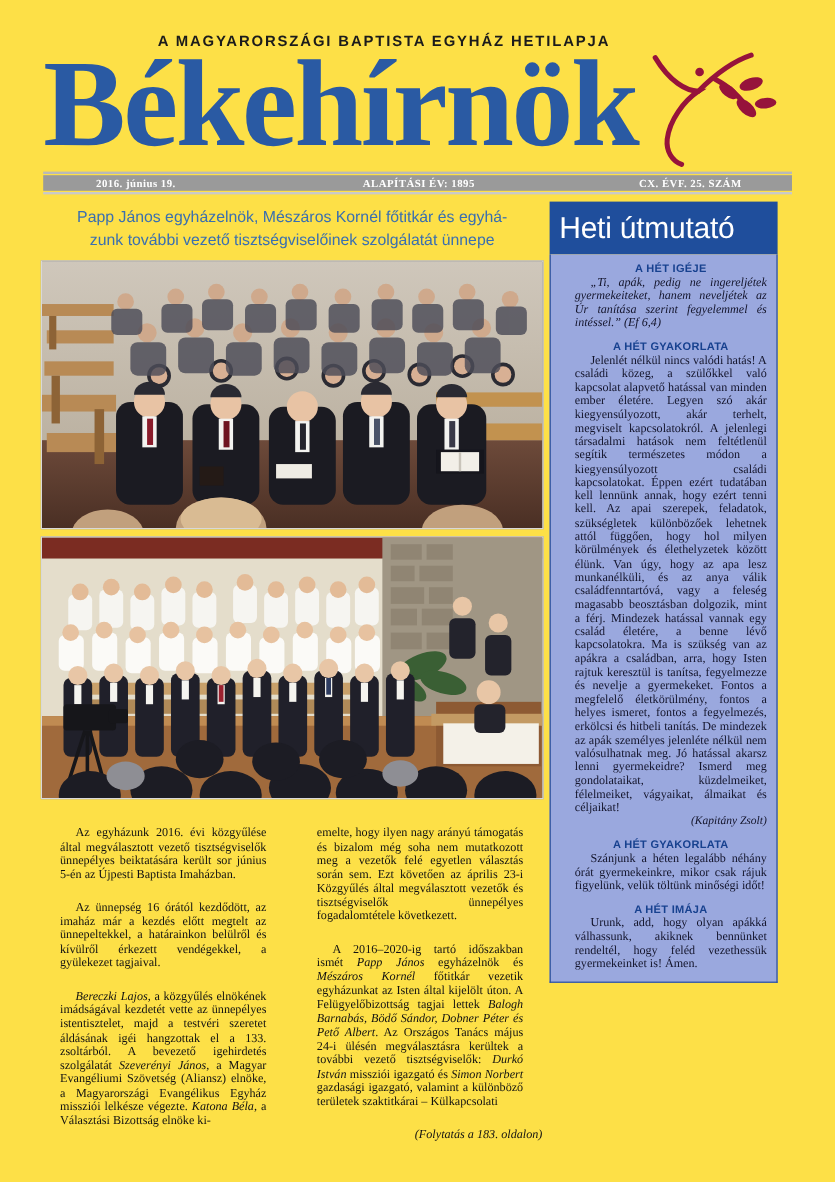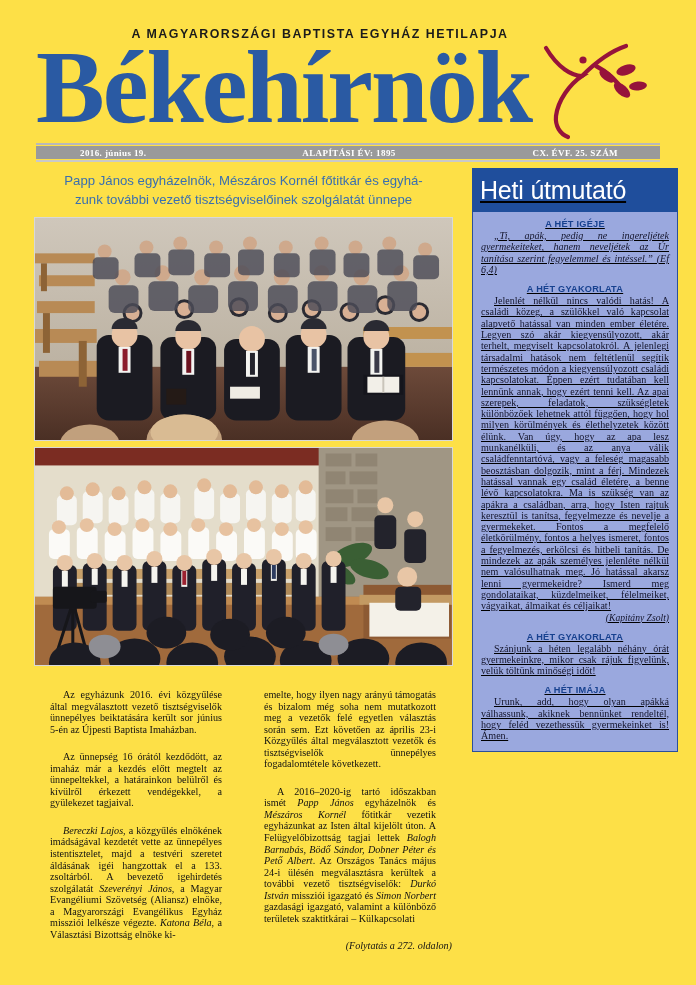--- a/index.html
+++ b/index.html
@@ -161,41 +161,40 @@
     display: block;
     text-align: right;
     font-style: italic;
     text-indent: 0;
     margin-top: 1px;
   }
 
   
   .sidebar {
     position: absolute;
-    left: 472px;
+    left: 458px;
     top: 0;
-    width: 206px;
-    text-decoration: underline;
+    width: 190px;
   }
   .sb-header {
     background: #1f4e9c;
     color: #ffffff;
     font-family: "Liberation Sans", sans-serif;
     font-size: 25px;
     font-weight: normal;
     letter-spacing: -0.2px;
     height: 44px;
     line-height: 44px;
     padding-left: 8px;
   }
   .sb-body {
     background: #9aa8de;
     border: 1.5px solid #2a4f9b;
     border-top: none;
-    padding: 7px 8px 9px 8px;
+    padding: 7px 8px 9px 20px;
     font-family: "Liberation Serif", serif;
     color: #13142b;
   }
   .sb-sec { margin-bottom: 9px; }
   .sb-sec:last-child { margin-bottom: 0; }
   .sb-h {
     font-family: "Liberation Sans", sans-serif;
     font-size: 9.2px;
     font-weight: bold;
     color: #17418f;
@@ -582,21 +581,21 @@
 
         <div class="col">
           <p>Az egyházunk 2016. évi közgyűlése által megválasztott vezető tisztségviselők ünnepélyes beiktatására került sor június 5-én az Újpesti Baptista Imaházban.</p>
           <p>Az ünnepség 16 órától kezdődött, az imaház már a kezdés előtt megtelt az ünnepeltekkel, a határainkon belülről és kívülről érkezett vendégekkel, a gyülekezet tagjaival.</p>
           <p><span class="it">Bereczki Lajos</span><span>, a közgyűlés elnökének imádságával kezdetét vette az ünnepélyes istentisztelet, majd a testvéri szeretet áldásának igéi hangzottak el a 133. zsoltárból. A bevezető igehirdetés szolgálatát </span><span class="it">Szeverényi János</span><span>, a Magyar Evangéliumi Szövetség (Aliansz) elnöke, a Magyarországi Evangélikus Egyház missziói lelkésze végezte. </span><span class="it">Katona Béla</span><span>, a Választási Bizottság elnöke ki-</span></p>
         </div>
 
         <div class="col">
           <p class="noind">emelte, hogy ilyen nagy arányú támogatás és bizalom még soha nem mutatkozott meg a vezetők felé egyetlen választás során sem. Ezt követően az április 23-i Közgyűlés által megválasztott vezetők és tisztségviselők ünnepélyes fogadalomtétele következett.</p>
           <p><span>A 2016–2020-ig tartó időszakban ismét </span><span class="it">Papp János</span><span> egyházelnök és </span><span class="it">Mészáros Kornél</span><span> főtitkár vezetik egyházunkat az Isten által kijelölt úton. A Felügyelőbizottság tagjai lettek </span><span class="it">Balogh Barnabás, Bödő Sándor, Dobner Péter és Pető Albert</span><span>. Az Országos Tanács május 24-i ülésén megválasztásra kerültek a további vezető tisztségviselők: </span><span class="it">Durkó István</span><span> missziói igazgató és </span><span class="it">Simon Norbert</span><span> gazdasági igazgató, valamint a különböző területek szaktitkárai – Külkapcsolati</span></p>
-          <span class="cont">(Folytatás a 272. oldalon)</span>
+          <span class="cont">(Folytatás a 183. oldalon)</span>
         </div>
 
       </div>
     </div>
 
     <div class="sidebar">
       <div class="sb-header">Heti útmutató</div>
       <div class="sb-body">
 
         <div class="sb-sec">

